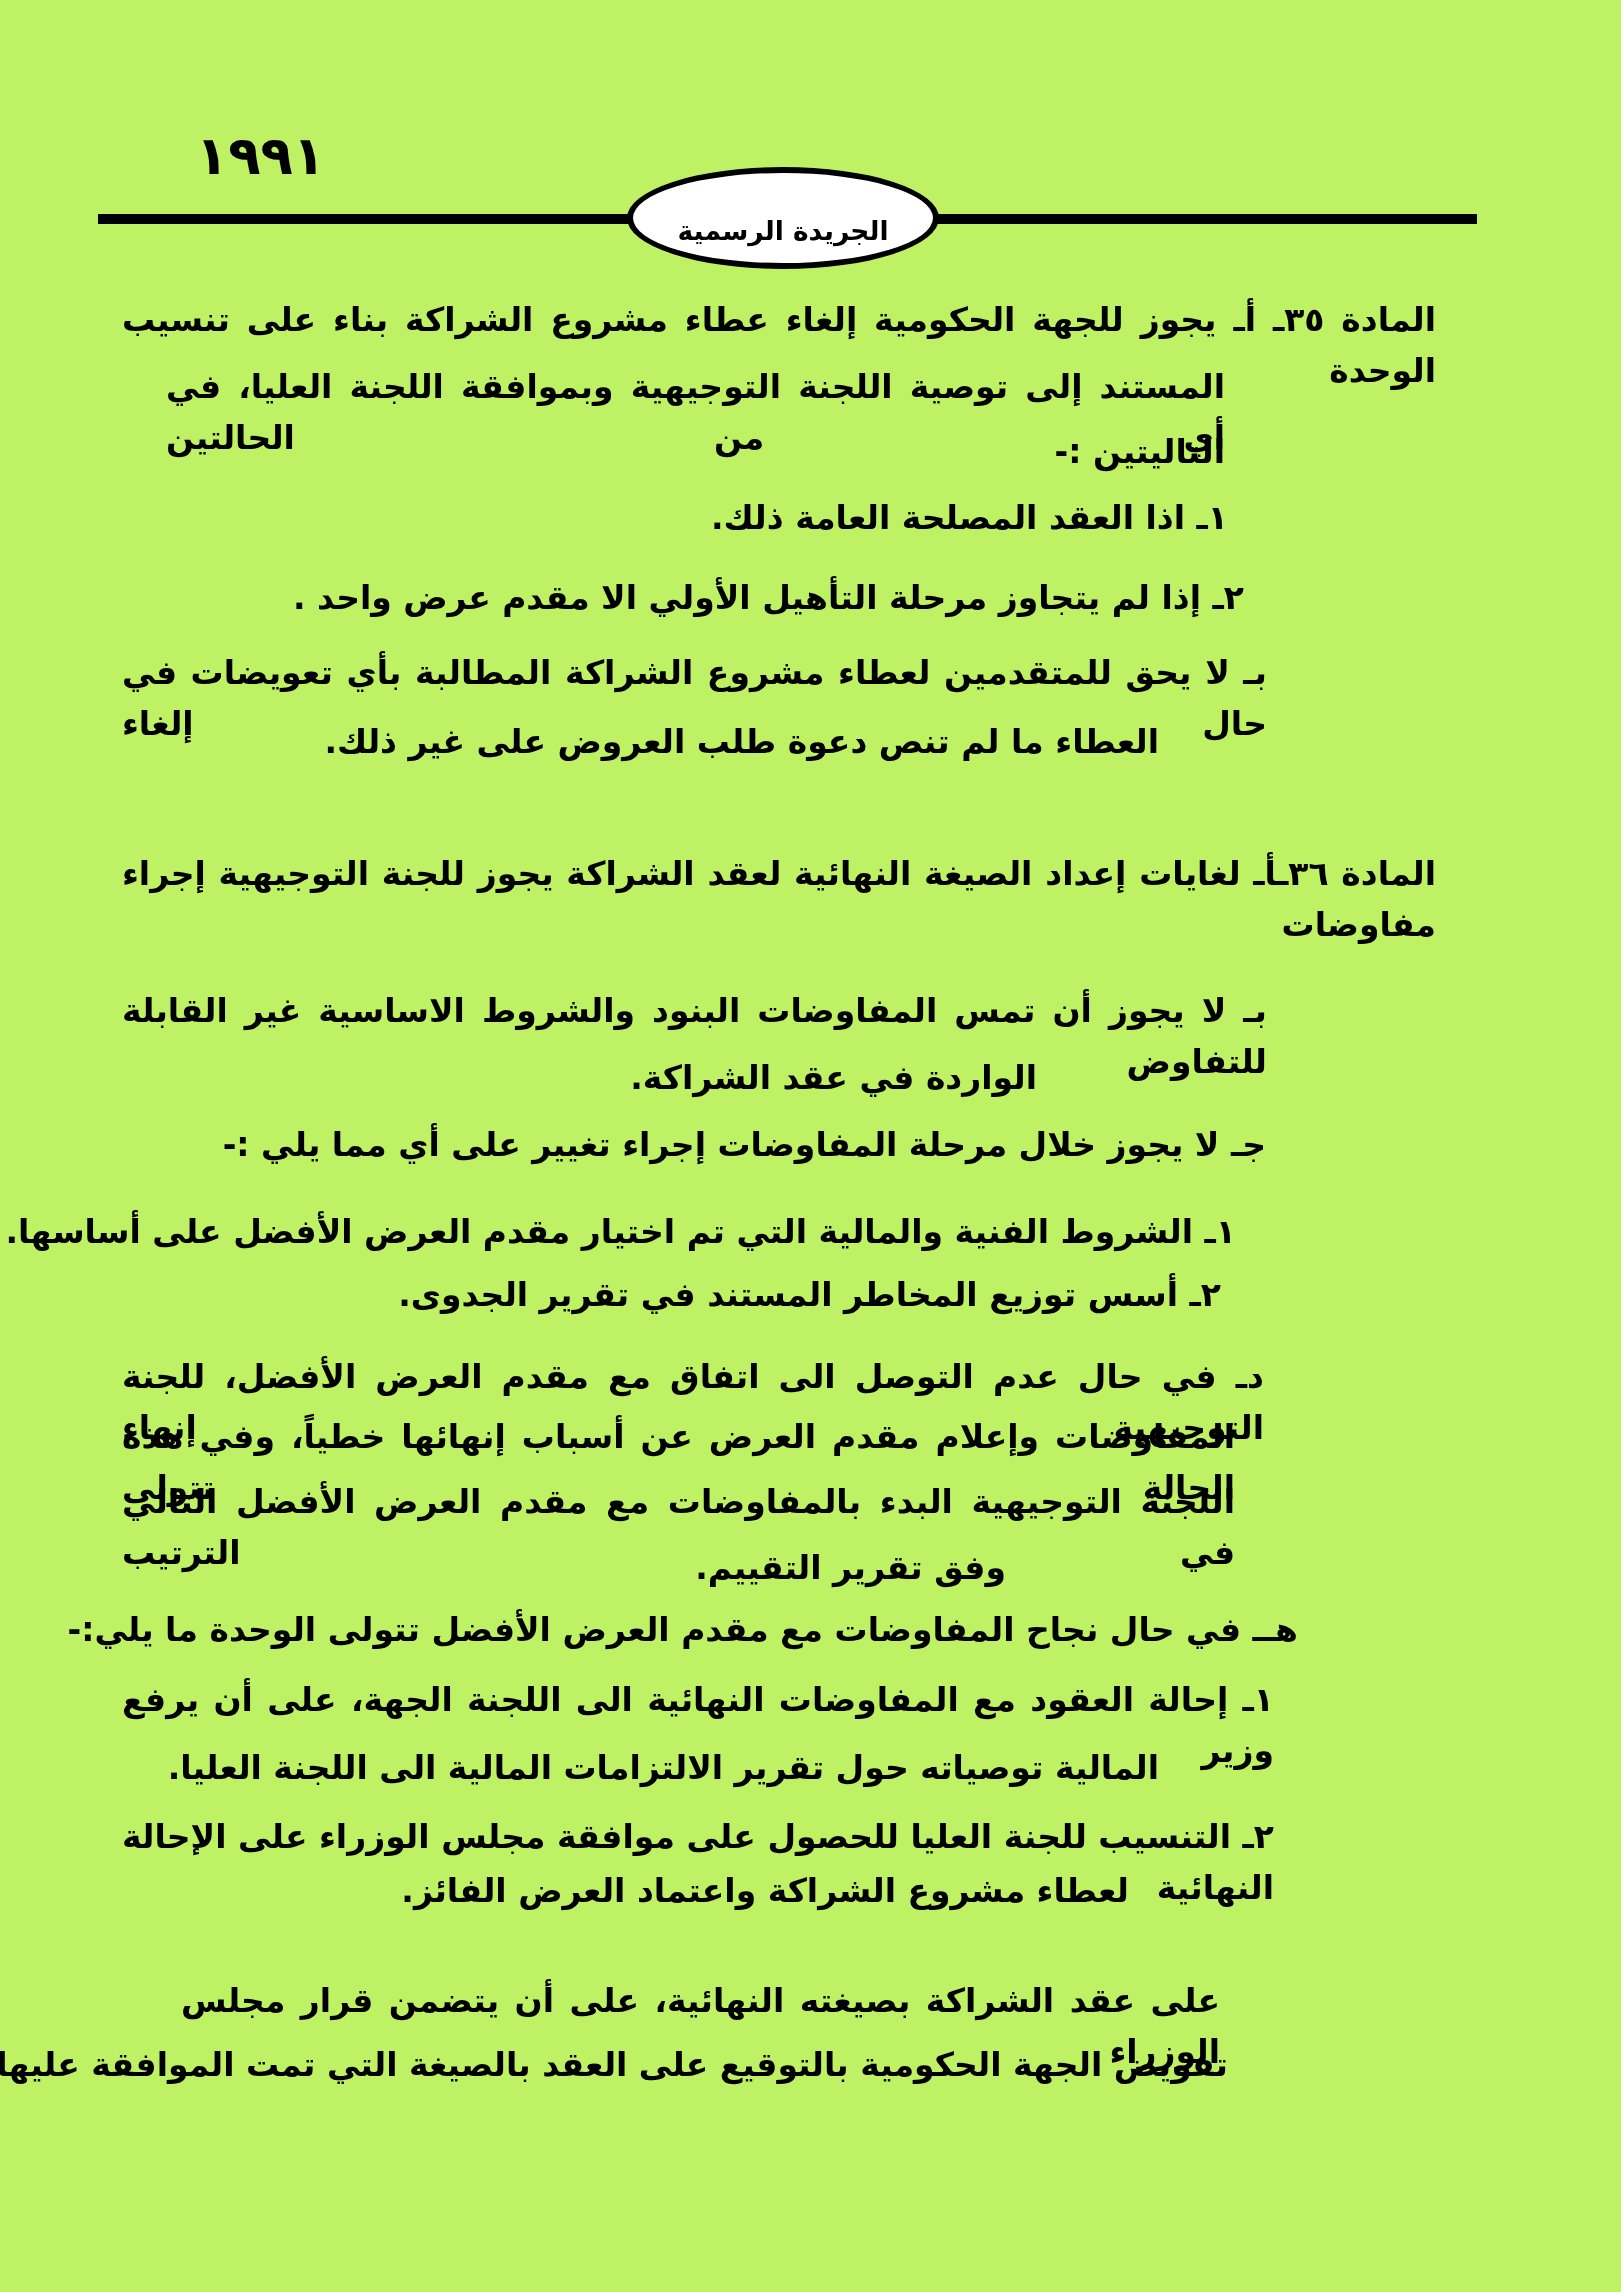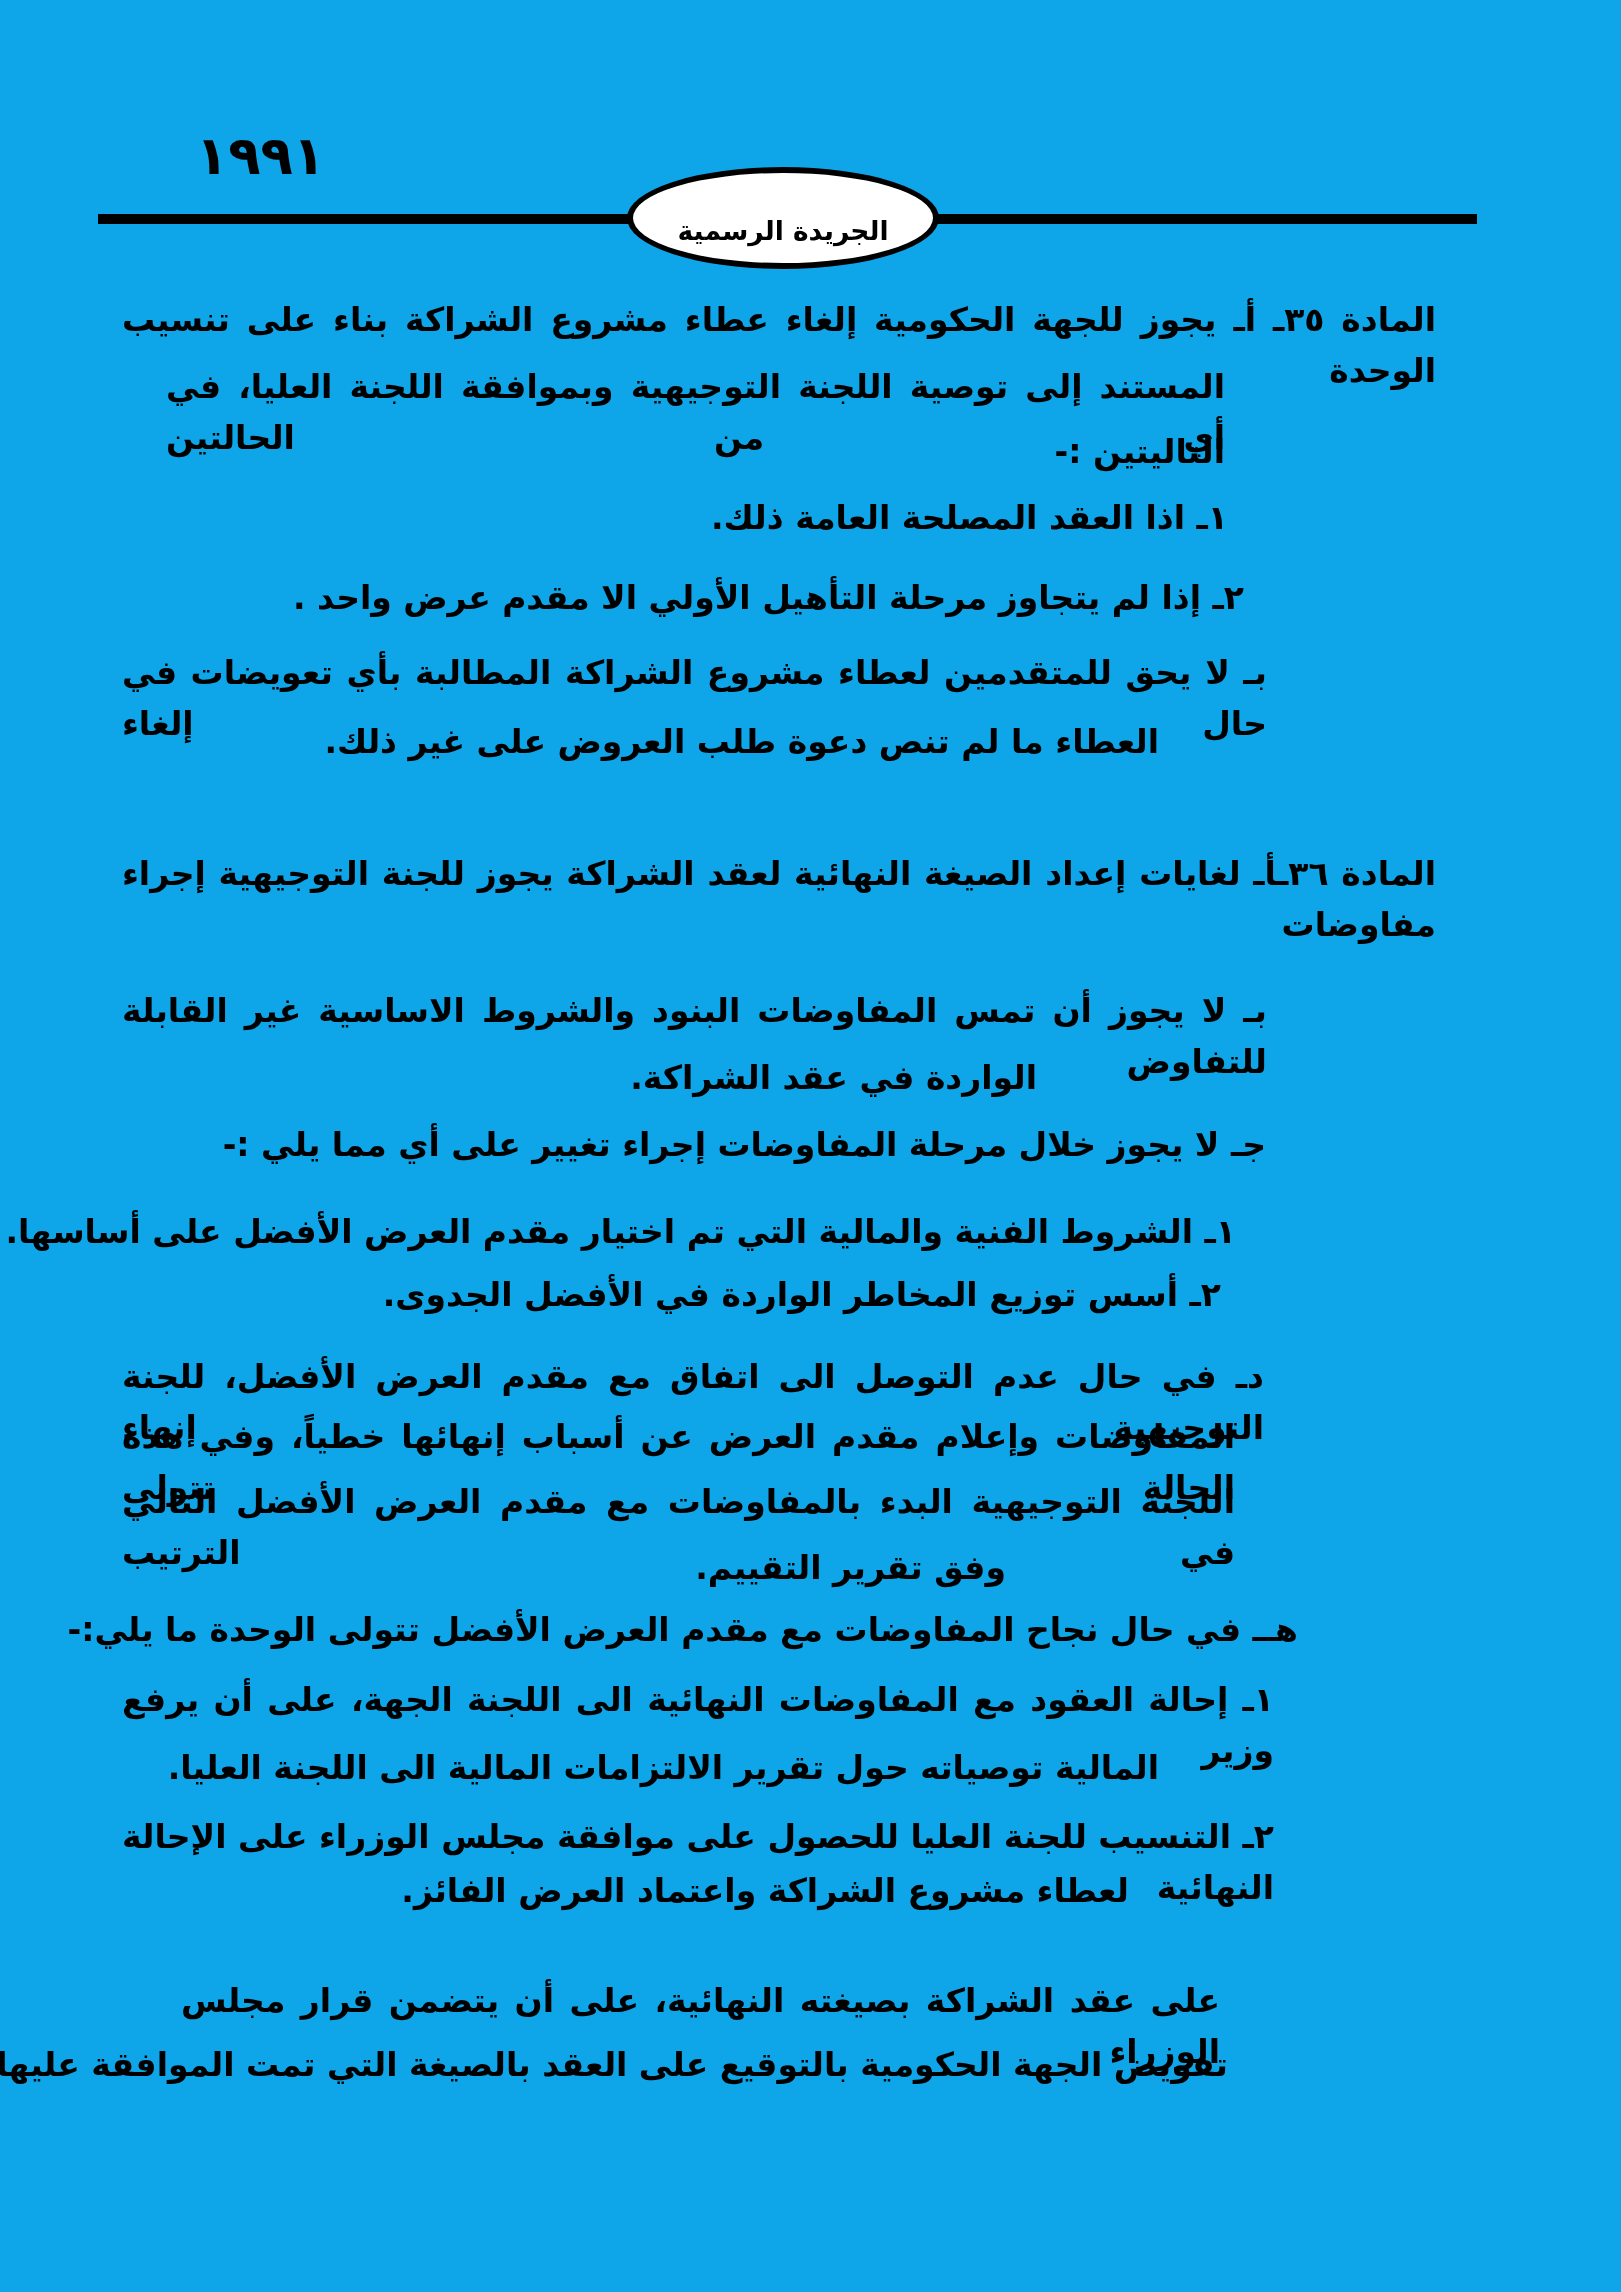--- a/index.html
+++ b/index.html
@@ -5,21 +5,21 @@
   html, body {
     margin: 0;
     padding: 0;
     background: #e8e8e8;
   }
   .page {
     position: relative;
     width: 1621px;
     height: 2293px;
     margin: 0 auto;
-    background: #0ea5e9;
+    background: #bef264;
     color: #000000;
     font-family: "DejaVu Sans", sans-serif;
     overflow: hidden;
     direction: rtl;
   }
   .page-number {
     position: absolute;
     top: 125px;
     left: 192px;
     width: 137px;
@@ -97,21 +97,21 @@
       <div class="line r" style="top: 426px; right: 396px;">التاليتين :-</div>
       <div class="line r" style="top: 492px; right: 393px;">١ـ اذا العقد المصلحة العامة ذلك.</div>
       <div class="line r" style="top: 572px; right: 377px;">٢ـ إذا لم يتجاوز مرحلة التأهيل الأولي الا مقدم عرض واحد .</div>
       <div class="line j" style="top: 647px; right: 354px; left: 98px;">بـ لا يحق للمتقدمين لعطاء مشروع الشراكة المطالبة بأي تعويضات في حال إلغاء</div>
       <div class="line r" style="top: 716px; right: 462px;">العطاء ما لم تنص دعوة طلب العروض على غير ذلك.</div>
       <div class="line j" style="top: 848px; right: 185px; left: 98px;">المادة ٣٦ـأـ لغايات إعداد الصيغة النهائية لعقد الشراكة يجوز للجنة التوجيهية إجراء مفاوضات</div>
       <div class="line j" style="top: 985px; right: 354px; left: 98px;">بـ لا يجوز أن تمس المفاوضات البنود والشروط الاساسية غير القابلة للتفاوض</div>
       <div class="line r" style="top: 1052px; right: 584px;">الواردة في عقد الشراكة.</div>
       <div class="line r" style="top: 1119px; right: 355px;">جـ لا يجوز خلال مرحلة المفاوضات إجراء تغيير على أي مما يلي :-</div>
       <div class="line r" style="top: 1206px; right: 385px;">١ـ الشروط الفنية والمالية التي تم اختيار مقدم العرض الأفضل على أساسها.</div>
-      <div class="line r" style="top: 1269px; right: 400px;">٢ـ  أسس توزيع المخاطر الواردة في الأفضل الجدوى.</div>
+      <div class="line r" style="top: 1269px; right: 400px;">٢ـ  أسس توزيع المخاطر المستند في تقرير الجدوى.</div>
       <div class="line j" style="top: 1351px; right: 357px; left: 98px;">دـ في حال عدم التوصل الى اتفاق مع مقدم العرض الأفضل، للجنة التوجيهية إنهاء</div>
       <div class="line j" style="top: 1411px; right: 386px; left: 98px;">المفاوضات وإعلام مقدم العرض عن أسباب إنهائها خطياً، وفي هذه الحالة تتولى</div>
       <div class="line j" style="top: 1476px; right: 386px; left: 98px;">اللجنة التوجيهية البدء بالمفاوضات مع مقدم العرض الأفضل التالي في الترتيب</div>
       <div class="line r" style="top: 1542px; right: 615px;">وفق تقرير التقييم.</div>
       <div class="line r" style="top: 1604px; right: 323px;">هــ في حال نجاح المفاوضات مع مقدم العرض الأفضل تتولى الوحدة ما يلي:-</div>
       <div class="line j" style="top: 1674px; right: 347px; left: 98px;">١ـ  إحالة العقود مع المفاوضات النهائية الى اللجنة الجهة، على أن يرفع وزير</div>
       <div class="line r" style="top: 1742px; right: 462px;">المالية توصياته حول تقرير الالتزامات المالية الى اللجنة العليا.</div>
       <div class="line j" style="top: 1811px; right: 347px; left: 98px;">٢ـ  التنسيب للجنة العليا للحصول على موافقة مجلس الوزراء على الإحالة النهائية</div>
       <div class="line r" style="top: 1865px; right: 492px;">لعطاء مشروع الشراكة واعتماد العرض الفائز.</div>
       <div class="line j" style="top: 1975px; right: 401px; left: 157px;">على عقد الشراكة بصيغته النهائية، على أن يتضمن قرار مجلس الوزراء</div>

